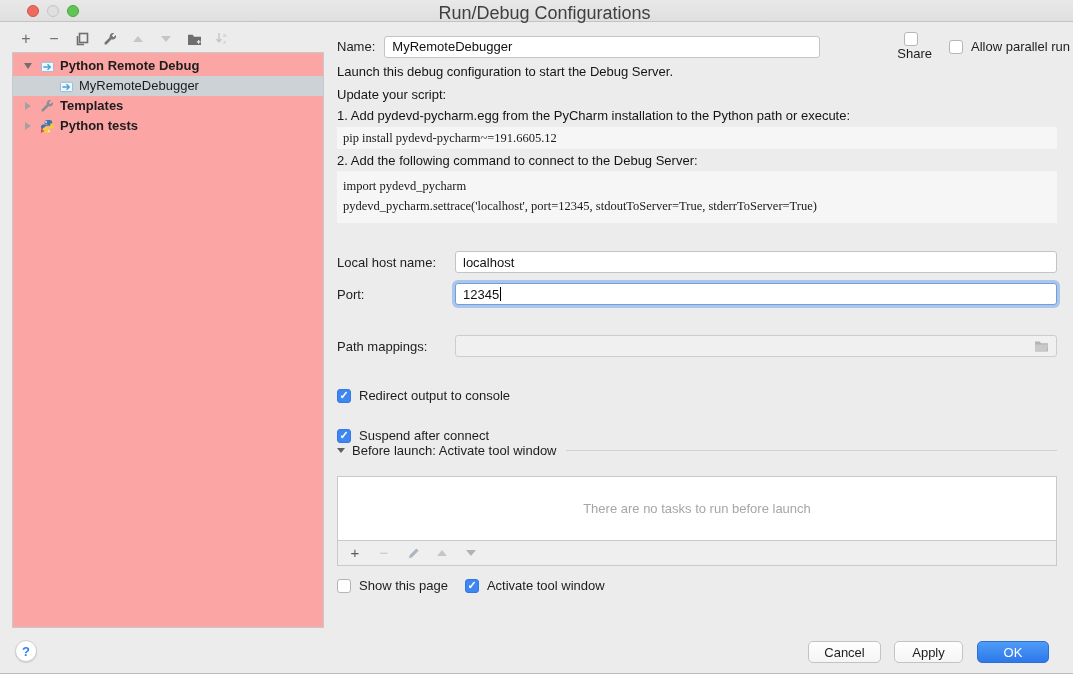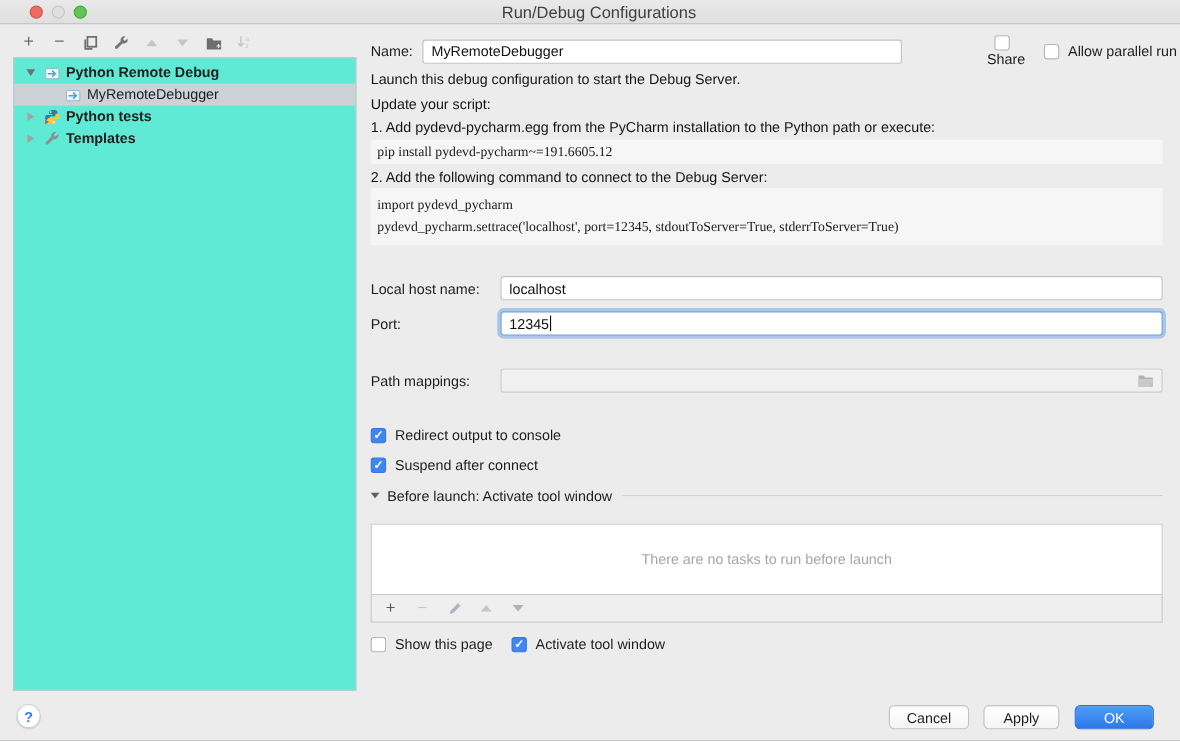--- a/index.html
+++ b/index.html
@@ -5,36 +5,36 @@
   * { margin:0; padding:0; box-sizing:border-box; }
   html,body { width:1073px; height:674px; }
   body { font-family:"Liberation Sans", sans-serif; font-size:13px; color:#1d1d1d; }
 
   .window { position:relative; width:1073px; height:674px; background:#ececec; overflow:hidden; border-bottom:1px solid #bdbdbd; }
 
   
   .titlebar { position:absolute; top:0; left:0; width:1073px; height:22px;
               background:linear-gradient(#e9e9e9,#dfdfdf); border-bottom:1px solid #c3c3c3; }
   .titlebar .title { position:absolute; top:3px; left:0; width:100%; text-align:center;
-                     font-size:15px; color:#3f3f3f;padding-left:16px; }
+                     font-size:18px; color:#3f3f3f;padding-left:16px; }
   .tl { position:absolute; top:5px; width:12px; height:12px; border-radius:50%; }
   .tl.red   { left:27px; background:#ed6a5e; border:1px solid #d55449; }
   .tl.gray  { left:47px; background:#dfdfdf; border:1px solid #c4c4c4; }
   .tl.green { left:67px; background:#61c555; border:1px solid #47a63c; }
 
   
   .tree-toolbar { position:absolute; top:31px; left:18px; display:flex; align-items:center; gap:12px; }
   .tbi { width:16px; height:16px; display:flex; align-items:center; justify-content:center;
          font-size:16px; color:#6e6e6e; line-height:16px; }
   .tbi.disabled { color:#c6c6c6; }
   .tri-up   { width:0; height:0; border-left:5px solid transparent; border-right:5px solid transparent; border-bottom:6px solid #c6c6c6; }
   .tri-down { width:0; height:0; border-left:5px solid transparent; border-right:5px solid transparent; border-top:6px solid #c6c6c6; }
 
   .tree-panel { position:absolute; left:12px; top:52px; width:312px; height:576px;
-                background:#5eead4; border:1px solid #c8c8c8; padding-top:3px; }
+                background:#fca5a5; border:1px solid #c8c8c8; padding-top:3px; }
   .tree-row { position:relative; height:20px; line-height:20px; display:flex; align-items:center; white-space:nowrap; }
   .tree-row.bold { font-weight:bold; }
   .tree-row.selected { background:#cdd2d6; }
   .tw { width:14px; display:flex; justify-content:center; margin-left:8px; flex:none; }
   .exp { width:0; height:0; border-left:4px solid transparent; border-right:4px solid transparent; border-top:6px solid #6f6f6f; }
   .col { width:0; height:0; border-top:4px solid transparent; border-bottom:4px solid transparent; border-left:6px solid #a2a2a2; }
   .ticon { width:16px; height:16px; margin:0 5px 0 4px; flex:none; display:flex; align-items:center; justify-content:center; }
   .indent { width:19px; flex:none; }
 
   
@@ -152,40 +152,40 @@
             <path d="M3.5 7.5h7M8 4.5L11 7.5 8 10.5" stroke="#45a5dc" stroke-width="1.5" fill="none"></path>
           </svg>
       </span>
       <span>MyRemoteDebugger</span>
     </div>
     <div class="tree-row bold">
       <span class="tw">
           <span class="col"></span>
         </span>
       <span class="ticon">
+        <svg width="14" height="14" viewBox="0 0 16 16">
+            <path d="M11.5 1.2a4 4 0 0 0-3.9 5L1.8 12v2.2H4l5.8-5.8a4 4 0 0 0 5-5.1L12 6l-2-2 2.8-2.6a4.2 4.2 0 0 0-1.3-.2z" fill="#8a8f94"></path>
+          </svg>
+      </span>
+      <span>Templates</span>
+    </div>
+    <div class="tree-row bold">
+      <span class="tw">
+          <span class="col"></span>
+        </span>
+      <span class="ticon">
         <svg width="15" height="15" viewBox="0 0 16 16">
           <path d="M7.9 1C6 1 5 1.9 5 3.3V5h3.1v.9H3.3C2 5.9 1 7 1 8.6S2 11.2 3.3 11.2H5V9.4C5 8.1 6 7.1 7.3 7.1H11c1.2 0 2-.9 2-2V3.3C13 1.9 11.9 1 10.4 1z" fill="#3a76a8"></path>
           <path d="M8.1 15c1.9 0 2.9-.9 2.9-2.3V11H7.9v-.9h4.8c1.3 0 2.3-1.1 2.3-2.7S14 4.8 12.7 4.8H11v1.8c0 1.3-1 2.3-2.3 2.3H5.1c-1.2 0-2.1.9-2.1 2v1.8C3 14.1 4.1 15 5.6 15z" fill="#f7c842"></path>
           <circle cx="6.5" cy="3.1" r=".9" fill="#fff"></circle>
             <circle cx="9.5" cy="12.9" r=".9" fill="#fff"></circle>
           <path d="M1 10.5l4 2.2-4 2.2z" fill="#d64f4f"></path>
         </svg>
       </span>
       <span>Python tests</span>
-    </div>
-    <div class="tree-row bold">
-      <span class="tw">
-          <span class="col"></span>
-        </span>
-      <span class="ticon">
-        <svg width="14" height="14" viewBox="0 0 16 16">
-            <path d="M11.5 1.2a4 4 0 0 0-3.9 5L1.8 12v2.2H4l5.8-5.8a4 4 0 0 0 5-5.1L12 6l-2-2 2.8-2.6a4.2 4.2 0 0 0-1.3-.2z" fill="#8a8f94"></path>
-          </svg>
-      </span>
-      <span>Templates</span>
     </div>
   </div>
 
   <div class="right">
 
     <div class="row" style="top:32px; width:733px;">
       <span class="lbl" style="margin-right:9px;">Name:</span>
       <div class="field" style="width:436px;">
         <span>MyRemoteDebugger</span>
       </div>
@@ -239,21 +239,21 @@
               <path d="M1 5h14l-1.5 7.5H1z" fill="#c9c9c9"></path>
             </svg>
         </span>
       </div>
     </div>
 
     <div class="row" style="top:388px;">
       <span class="cb checked"></span>
       <span class="cblbl">Redirect output to console</span>
     </div>
-    <div class="row" style="top:415px;justify-content:flex-end;">
+    <div class="row" style="top:428px;justify-content:flex-end;">
       <span class="cb checked"></span>
       <span class="cblbl">Suspend after connect</span>
     </div>
 
     <div class="sec-hdr" style="top:443px;">
       <span class="sec-tri"></span>
       <span>Before launch: Activate tool window</span>
       <span class="sec-line"></span>
     </div>
 

